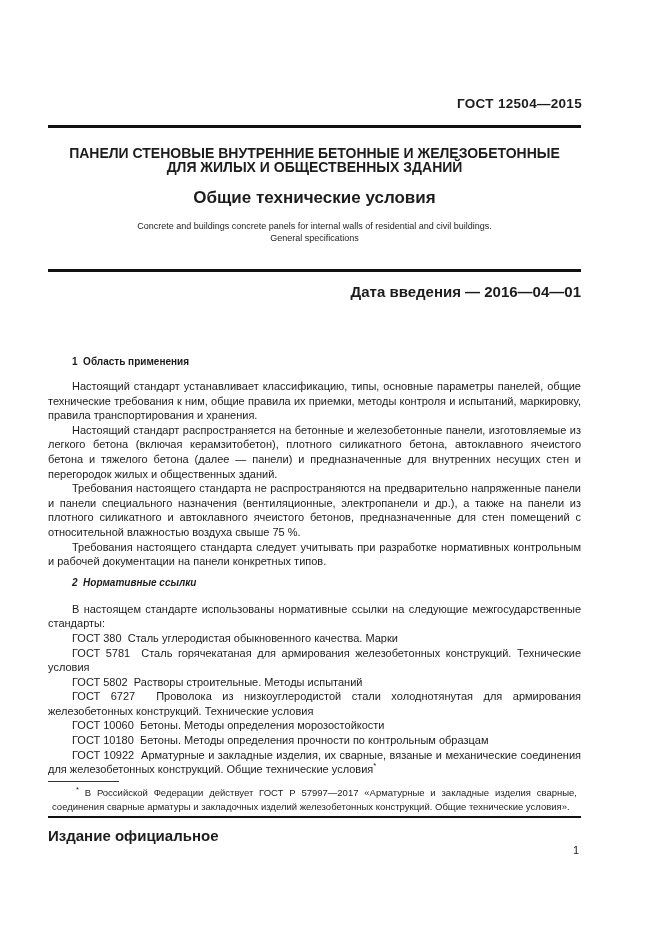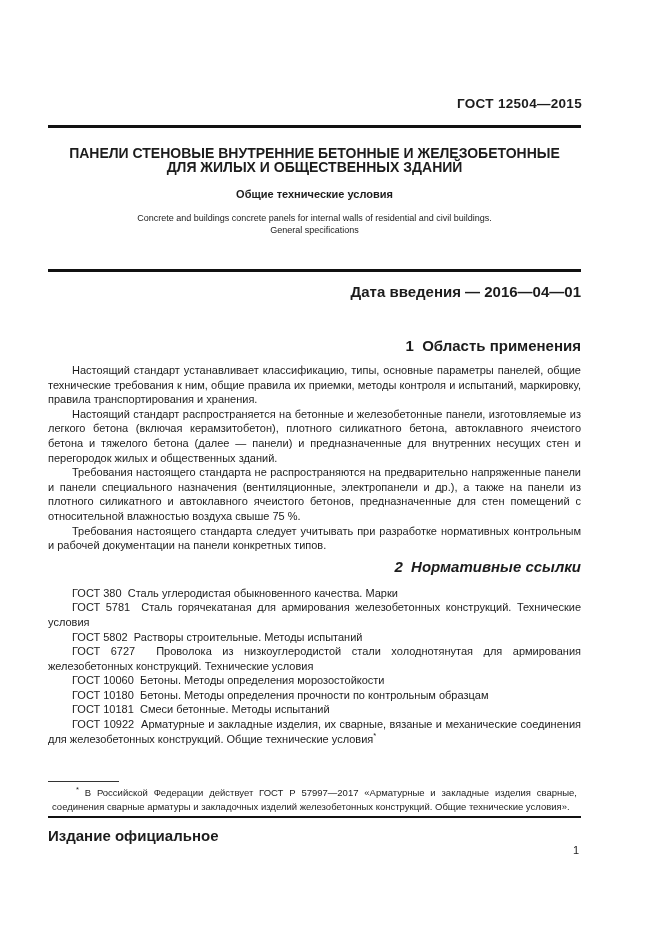--- a/index.html
+++ b/index.html
@@ -39,43 +39,42 @@
   .rule-mid { top: 269px; height: 3px; }
   .rule-bottom { top: 816px; height: 2px; }
   .title-block {
     position: absolute;
     top: 147px;
     left: 48px;
     width: 533px;
     text-align: center;
   }
   .title-ru { font-weight: bold; font-size: 14px; line-height: 13.5px; margin: 0; }
-  .subtitle { font-weight: bold; font-size: 11px; margin: 14px 0 0 0; }
+  .subtitle { font-weight: bold; font-size: 17px; margin: 14px 0 0 0; }
   .title-en { font-size: 9px; line-height: 11.5px; margin: 13px 0 0 0; color: #222; }
   .date-line {
     position: absolute;
     top: 283px;
     left: 48px;
     width: 533px;
     text-align: right;
     font-weight: bold;
     font-size: 15px;
   }
   .main {
     position: absolute;
     top: 338px;
     left: 48px;
     width: 533px;
   }
   .sec-heading {
-    font-size: 15px;
+    font-size: 10px;
     font-weight: bold;
     line-height: 16px;
-    margin: 0 0 9px 24px;
-    text-align: right;
+    margin: 16px 0 9px 24px;
   }
   .sec-heading.second { margin-top: 6px; margin-bottom: 11px; font-style: italic; }
   .body-p {
     font-size: 11px;
     line-height: 14.6px;
     text-align: justify;
     text-indent: 24px;
     margin: 0;
   }
   .refs .body-p { text-align: justify; }
@@ -136,29 +135,29 @@
 
   <div class="main">
 
     <h1 class="sec-heading">1&nbsp; Область применения</h1>
     <p class="body-p">Настоящий стандарт устанавливает классификацию, типы, основные параметры панелей, общие технические требования к ним, общие правила их приемки, методы контроля и испытаний, маркировку, правила транспортирования и хранения.</p>
     <p class="body-p">Настоящий стандарт распространяется на бетонные и железобетонные панели, изготовляемые из легкого бетона (включая керамзитобетон), плотного силикатного бетона, автоклавного ячеистого бетона и тяжелого бетона (далее — панели) и предназначенные для внутренних несущих стен и перегородок жилых и общественных зданий.</p>
     <p class="body-p">Требования настоящего стандарта не распространяются на предварительно напряженные панели и панели специального назначения (вентиляционные, электропанели и др.), а также на панели из плотного силикатного и автоклавного ячеистого бетонов, предназначенные для стен помещений с относительной влажностью воздуха свыше 75 %.</p>
     <p class="body-p">Требования настоящего стандарта следует учитывать при разработке нормативных контрольным и рабочей документации на панели конкретных типов.</p>
 
     <h1 class="sec-heading second">2&nbsp; Нормативные ссылки</h1>
+    <p class="body-p">В настоящем стандарте использованы нормативные ссылки на следующие межгосударственные стандарты:</p>
 
     <div class="refs">
       <p class="body-p">ГОСТ 380&nbsp; Сталь углеродистая обыкновенного качества. Марки</p>
       <p class="body-p">ГОСТ 5781&nbsp; Сталь горячекатаная для армирования железобетонных конструкций. Технические условия</p>
       <p class="body-p">ГОСТ 5802&nbsp; Растворы строительные. Методы испытаний</p>
       <p class="body-p">ГОСТ 6727&nbsp; Проволока из низкоуглеродистой стали холоднотянутая для армирования железобетонных конструкций. Технические условия</p>
       <p class="body-p">ГОСТ 10060&nbsp; Бетоны. Методы определения морозостойкости</p>
       <p class="body-p">ГОСТ 10180&nbsp; Бетоны. Методы определения прочности по контрольным образцам</p>
-      <p class="body-p">ГОСТ 10181&nbsp; Смеси бетонные. Методы испытаний</p>
       <p class="body-p"><span>ГОСТ 10922&nbsp; Арматурные и закладные изделия, их сварные, вязаные и механические соединения для железобетонных конструкций. Общие технические условия</span><sup>*</sup></p>
     </div>
 
   </div>
 
   <div class="footnote">
     <div class="footnote-rule"></div>
     <p class="footnote-text"><sup>*</sup><span> В Российской Федерации действует ГОСТ Р 57997—2017 «Арматурные и закладные изделия сварные, соединения сварные арматуры и закладочных изделий железобетонных конструкций. Общие технические условия».</span></p>
   </div>
 

